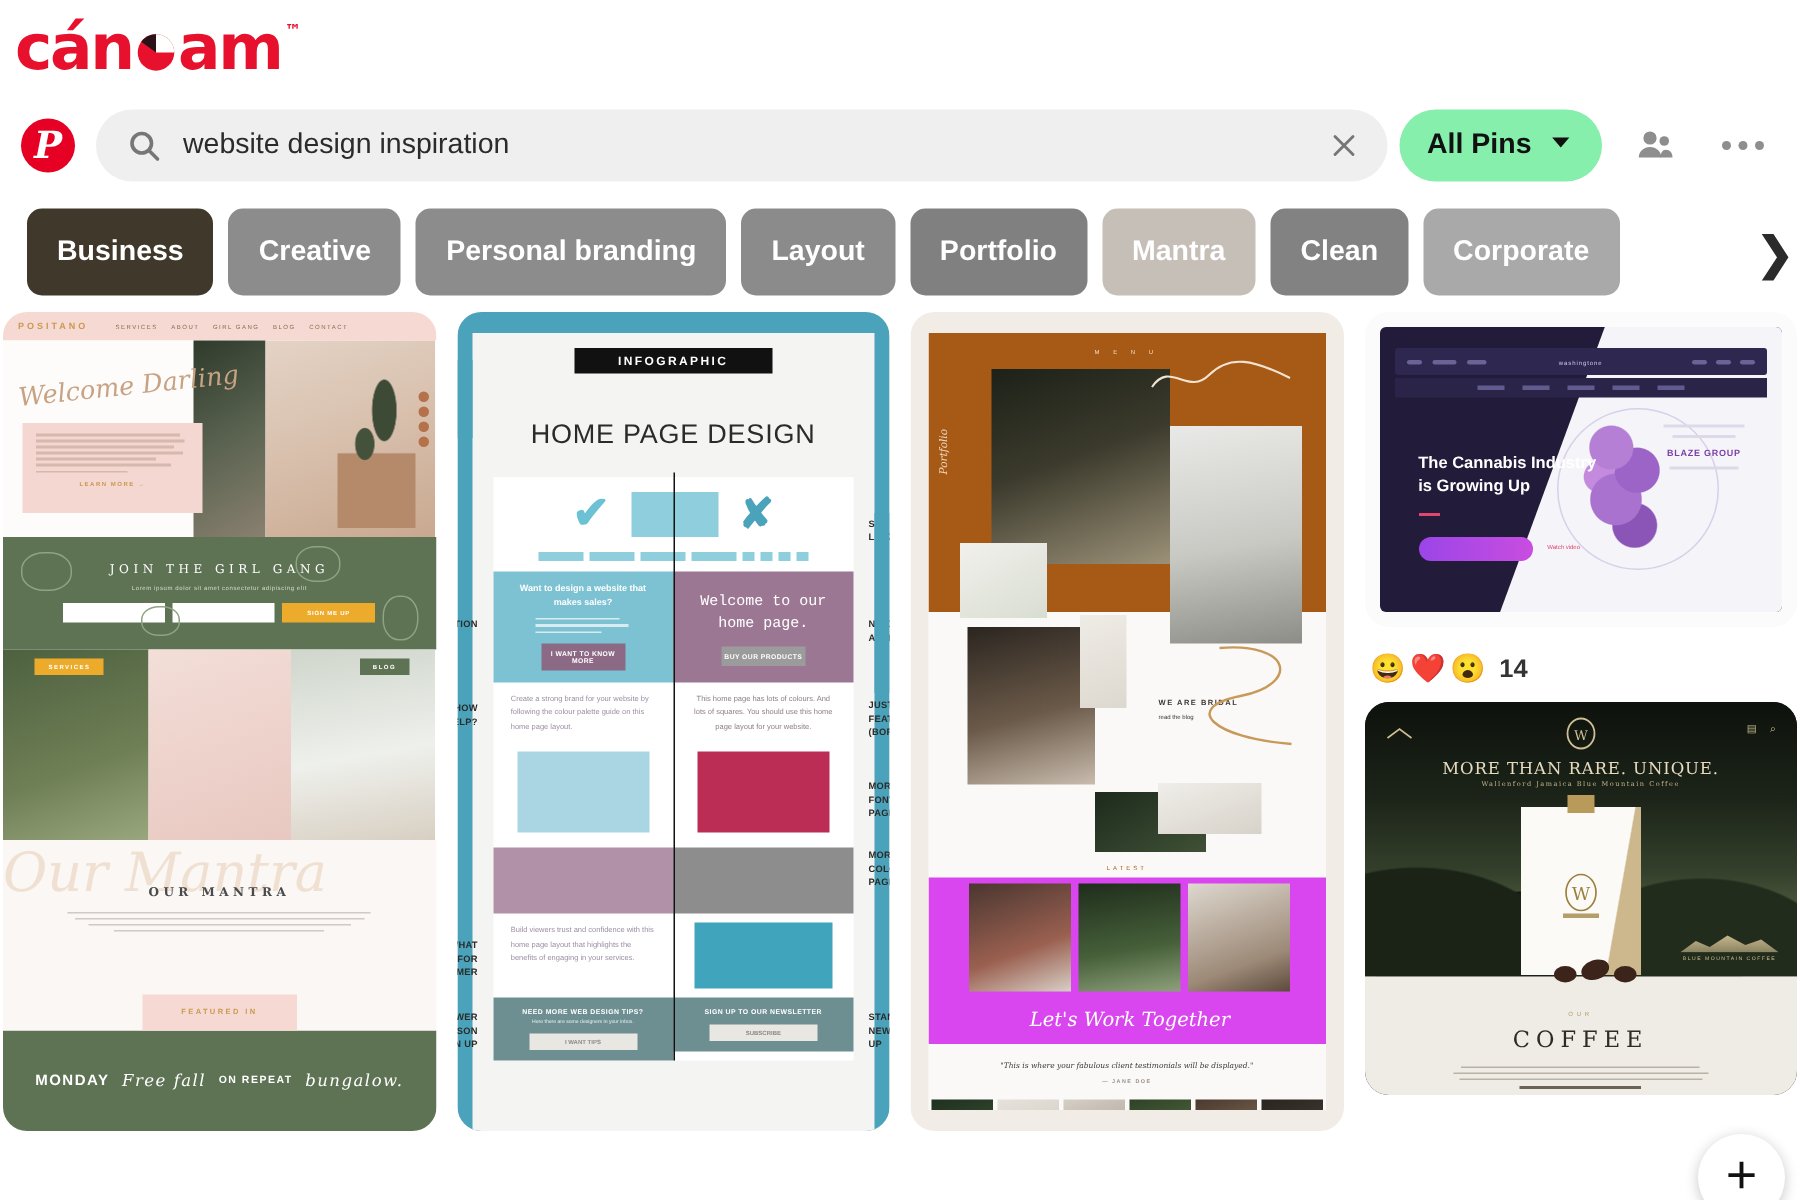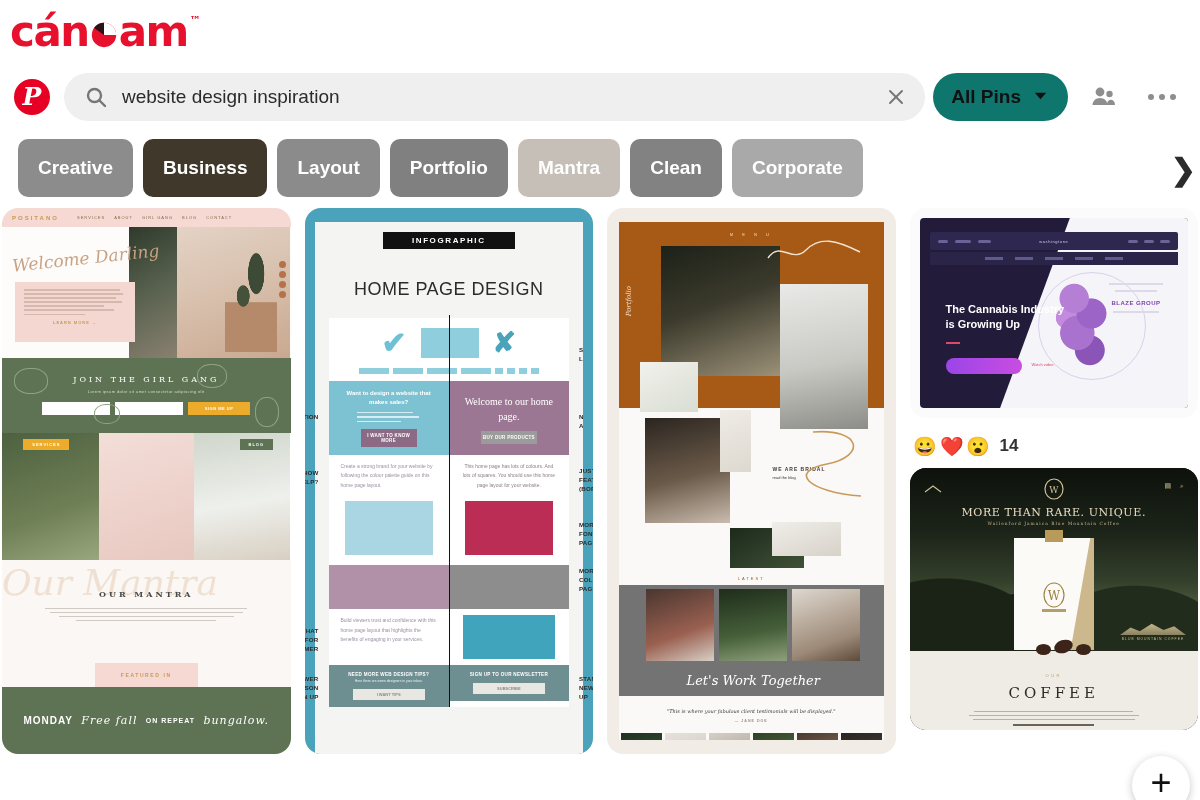--- a/index.html
+++ b/index.html
@@ -70,21 +70,21 @@
     min-width: 0;
   }
   .clear-btn {
     flex: 0 0 auto; width: 30px; height: 30px;
     display: flex; align-items: center; justify-content: center;
     color: #767676; cursor: pointer;
   }
   .pins-dropdown {
     flex: 0 0 auto;
     height: 48px;
-    background: #0f766e;
+    background: #86efac;
     border-radius: 24px;
     display: flex; align-items: center; gap: 10px;
     padding: 0 18px;
     margin-left: -6px;
     cursor: pointer;
   }
   .pins-dropdown .lbl {
     font-size: 19px; font-weight: 700; color: #111;
   }
   .icon-btn {
@@ -235,21 +235,21 @@
   .p2-logo { width:58px; height:30px; background:#8fcfdd;}
   .p2-x { font-size:28px; color:#4aa3bb; line-height:1; font-weight:700;}
   .p2-navrow { display:flex; gap:4px; align-items:center; padding:0 12px 7px 12px; justify-content:center;}
   .p2-navrow i { height:6px; background:#8fcfdd; display:block; width:30px;}
   .p2-navrow .sm { width:8px;}
   .p2-row { display:flex; }
   .p2-cell { width:50%; position:relative; padding:8px 10px;}
   .p2-cta-l { background:#7dc2d2; min-height:72px; color:#fff; text-align:center;}
   .p2-cta-r { background:#9c7793; min-height:72px; color:#fff; text-align:center;}
   .p2-cta-l h6, .p2-cta-r h6 { font-size:6px; font-weight:700; margin-bottom:5px; line-height:1.5;}
-  .p2-cta-r h6 { font-family:Liberation Serif, serif; font-size:10px; font-weight:400; padding-top:5px;}
+  .p2-cta-r h6 { font-family:Liberation Mono, monospace; font-size:10px; font-weight:400; padding-top:5px;}
   .p2-cta-l .sub i { display:block; height:1.3px; background:rgba(255,255,255,.7); margin:3px 18% ;}
   .p2-btn { font-size:4.5px; padding:4px 0; margin:7px 22% 0 22%; font-weight:700; letter-spacing:.3px;}
   .p2-btn.pur { background:#8c6a85;}
   .p2-btn.gry { background:#9b9b9b;}
   .p2-txt { padding:7px 12px; font-size:5px; line-height:1.9; color:#8c7f88; text-align:center;}
   .p2-txt.left { color:#9b8fa5; text-align:left;}
   .p2-sw { height:54px; margin:4px 16px 10px 16px;}
   .p2-sw.blue { background:#a9d6e2;}
   .p2-sw.red { background:#bb2d55;}
   .p2-sw.purple { background:#b091a8; height:44px; margin:0; width:100%;}
@@ -278,21 +278,21 @@
   .p3-mid { position:relative; height:120px;}
   .p3-ph4 { position:absolute; left:10%; top:10px; width:32%; height:105px; background:linear-gradient(165deg,#2b2520,#6b5a49 55%,#c9bcae);}
   .p3-ph4b { position:absolute; left:38%; top:2px; width:12%; height:62px; background:linear-gradient(160deg,#efece6,#ddd8cf);}
   .p3-cap { position:absolute; left:58%; top:56px; font-size:4px; color:#3c3733; line-height:2;}
   .p3-cap b { display:block; font-size:5px; letter-spacing:1px;}
   .p3-squig2 { position:absolute; right:4%; top:18px; width:70px; height:76px;}
   .p3-gallery-top { position:relative; height:44px;}
   .p3-gt1 { position:absolute; left:42%; top:0; width:28%; height:40px; background:linear-gradient(150deg,#1d2a1c,#3f5136);}
   .p3-gt2 { position:absolute; left:58%; top:-6px; width:26%; height:34px; background:linear-gradient(160deg,#f0eeea,#d7d2c9);}
   .p3-label { text-align:center; font-size:4px; letter-spacing:2px; color:#a75a16; padding:4px 0;}
-  .p3-band { background:#737373; position:relative; padding:14px 0 0 4px;}
+  .p3-band { background:#d946ef; position:relative; padding:14px 0 0 4px;}
   .p3-grid { display:flex; gap:5px; padding:0 9%; height:72px; transform:translateY(-10px);}
   .p3-grid div { flex:1;}
   .p3-gg1 { background:linear-gradient(160deg,#4a3630,#9a6050 60%,#d8cfc6);}
   .p3-gg2 { background:linear-gradient(170deg,#1f2d1b,#46603a 60%,#8ea07b);}
   .p3-gg3 { background:linear-gradient(160deg,#ded8cf,#9d8a78 70%,#5c4a3c);}
   .p3-script { text-align:center; color:#fff; font-family:"DejaVu Serif",serif; font-style:italic; font-size:13px; padding:2px 0 8px 0;}
   .p3-quote { background:#fbf9f7; padding:12px 12% 10px 12%; text-align:center;}
   .p3-quote i { font-style:italic; font-family:"DejaVu Serif",serif; font-size:5px; color:#3c3733; display:block;}
   .p3-quote b { display:block; font-size:3.6px; color:#9b9089; margin-top:5px; letter-spacing:1px;}
   .p3-bot { display:flex; height:60px; gap:3px; padding:0 2px;}
@@ -424,22 +424,23 @@
     <span class="dots">
         <i></i>
         <i></i>
         <i></i>
       </span>
   </div>
 </div>
 
 <div class="chips-wrap">
   <div class="chips" id="chips">
+      <div class="chip" style="background: rgb(64, 57, 43);">Business</div>
       <div class="chip" style="background: rgb(140, 140, 140);">Creative</div>
-      <div class="chip" style="background: rgb(64, 57, 43);">Business</div>
+      <div class="chip" style="background: rgb(140, 140, 140);">Personal branding</div>
       <div class="chip" style="background: rgb(139, 139, 139);">Layout</div>
       <div class="chip" style="background: rgb(128, 128, 128);">Portfolio</div>
       <div class="chip" style="background: rgb(198, 191, 184);">Mantra</div>
       <div class="chip" style="background: rgb(130, 130, 130);">Clean</div>
       <div class="chip" style="background: rgb(169, 169, 169);">Corporate</div>
     </div>
   <div class="chips-fade"></div>
   <div class="chip-arrow">❯</div>
 </div>
 

